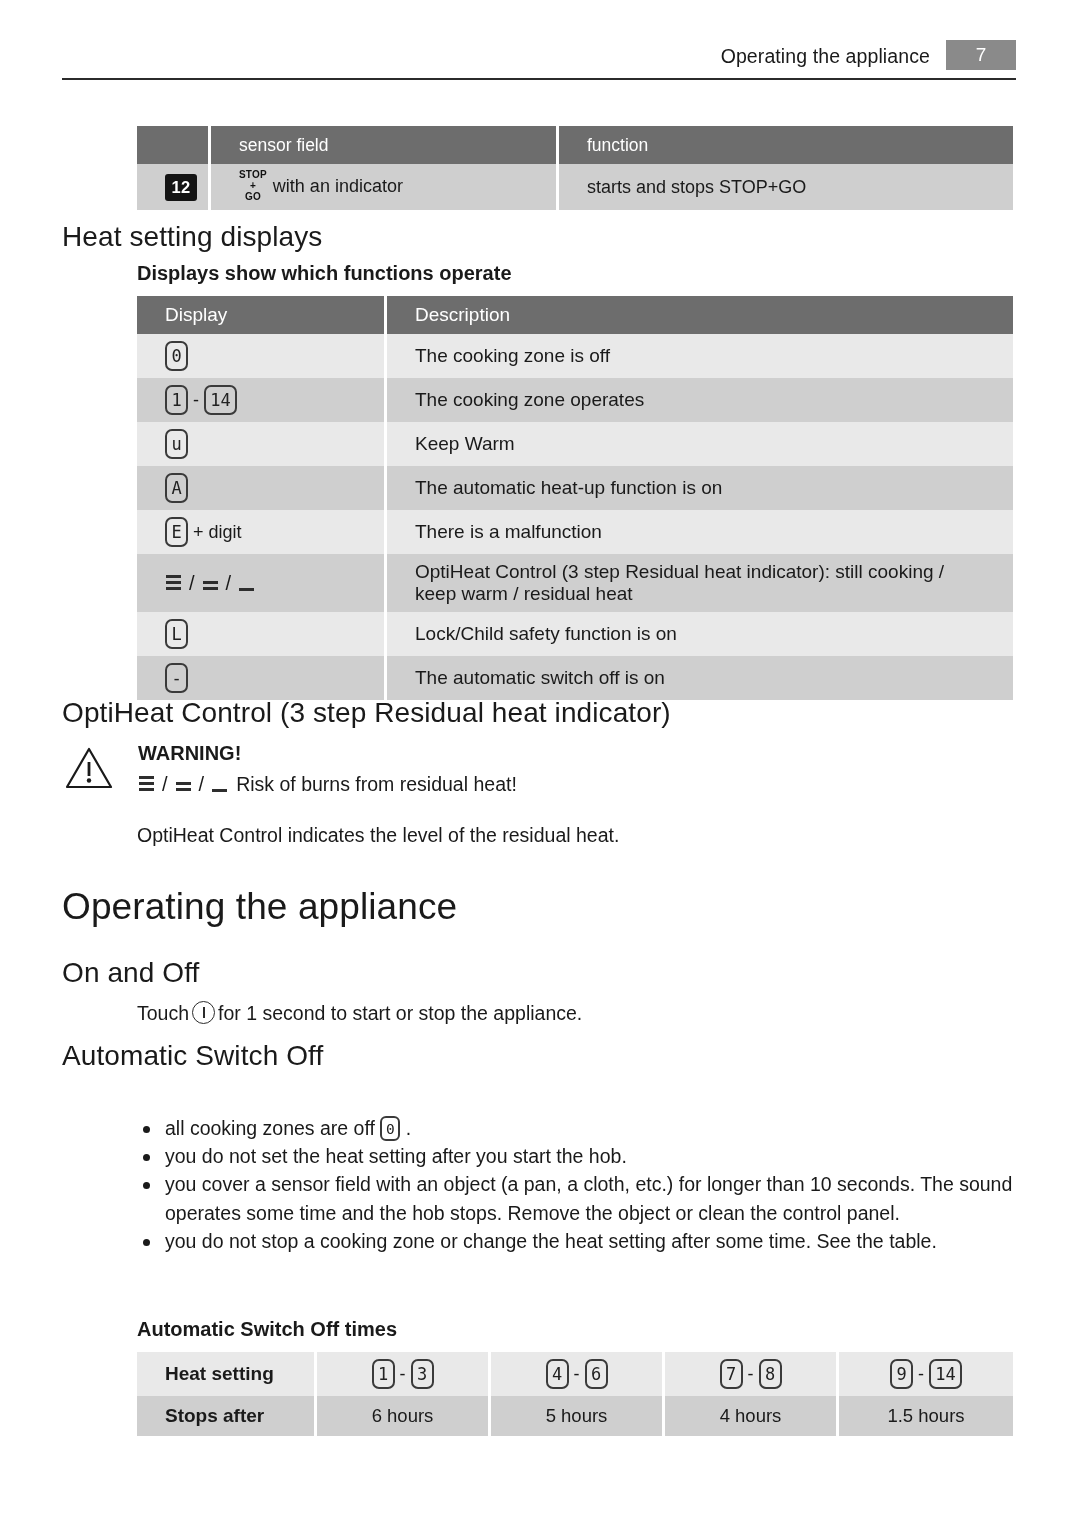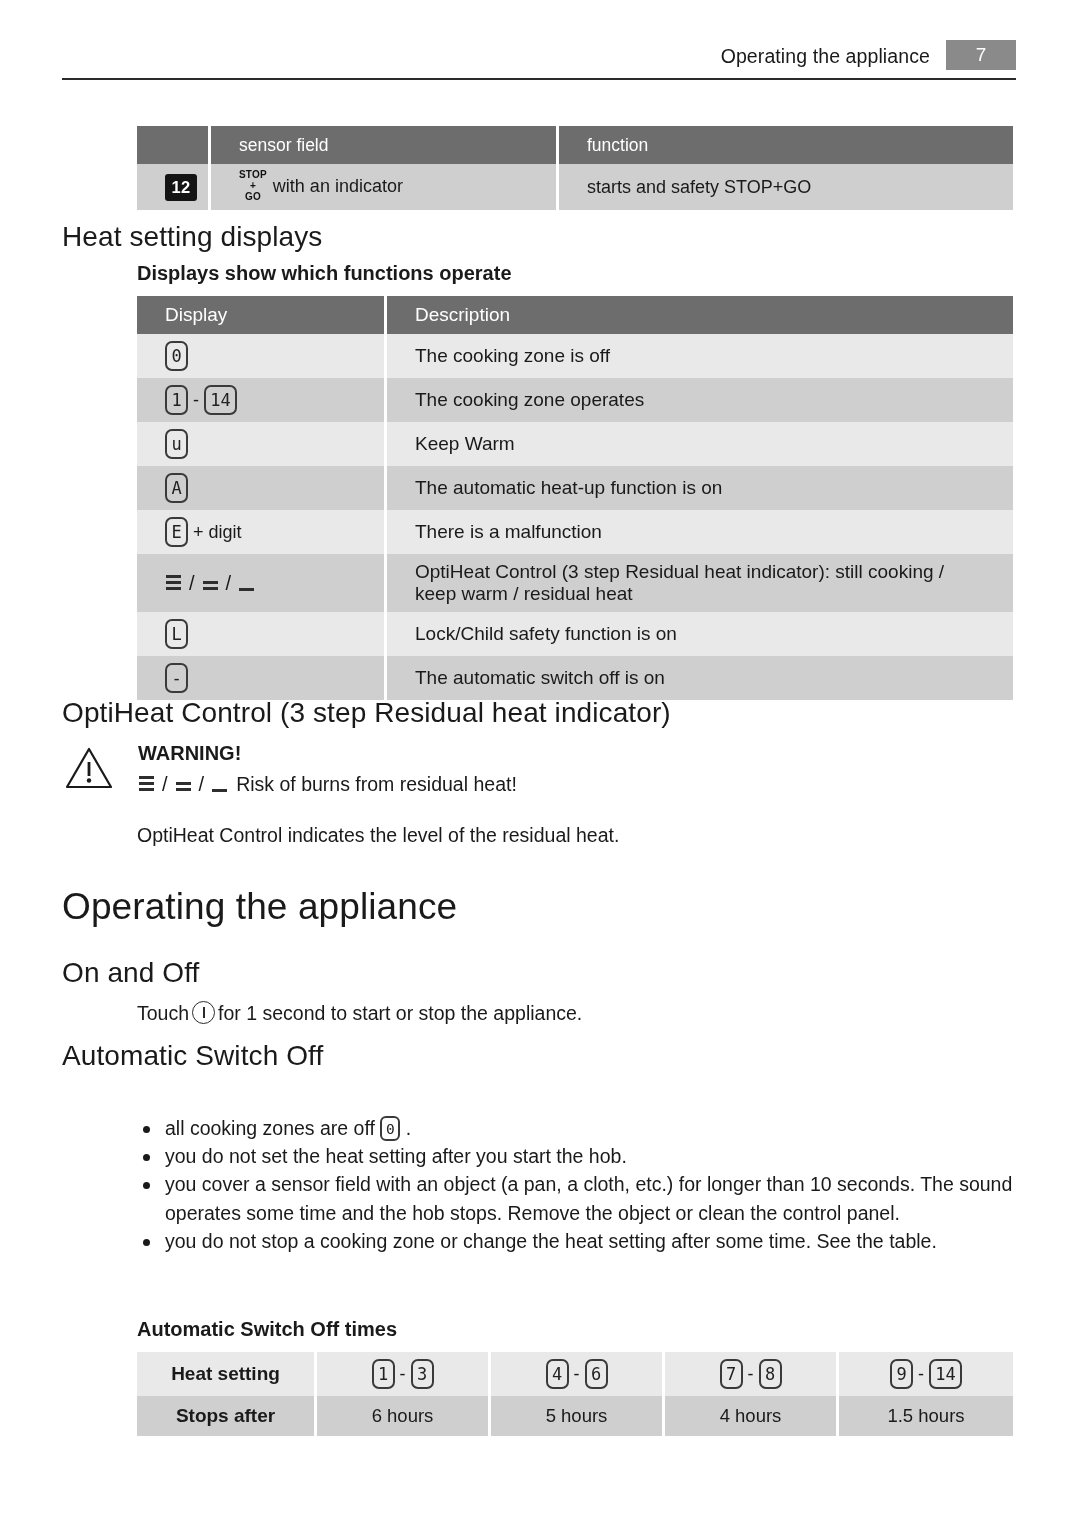--- a/index.html
+++ b/index.html
@@ -252,21 +252,21 @@
     position: absolute;
     left: 6px; top: 12px;
     width: 7px; height: 7px;
     border-radius: 50%;
     background: #1a1a1a;
   }
 
   
   .t-times { position: absolute; left: 137px; top: 1352px; }
   .t-times td { height: 40px; font-size: 18.5px; text-align: center; }
-  .t-times .c-lbl { width: 180px; font-weight: bold; font-size: 19px; text-align: center; }
+  .t-times .c-lbl { width: 180px; font-weight: bold; font-size: 19px; text-align: left; }
   .t-times .c-val { width: 174px; }
 </style>
 </head>
 <body>
 
 <div class="page">
 
   <div class="runhead">
     <div class="runhead-title">Operating the appliance</div>
     <div class="runhead-page">7</div>
@@ -284,21 +284,21 @@
       <td class="cell-sep">
         <span class="badge-num">12</span>
       </td>
       <td class="cell-sep cell-txt">
         <span class="stopgo">
           <span class="s1">STOP</span>
           <span class="s2">+</span>
           <span class="s3">GO</span>
         </span><span>with an indicator</span>
       </td>
-      <td class="cell-txt">starts and safety STOP+GO</td>
+      <td class="cell-txt">starts and stops STOP+GO</td>
     </tr>
   </tbody>
     </table>
 
   <h2 class="sec" style="left:62px; top:221px;">Heat setting displays</h2>
   <h3 class="sub" style="left:137px; top:262px;">Displays show which functions operate</h3>
 
   <table class="tbl t-display">
     <tbody>
         <tr>

